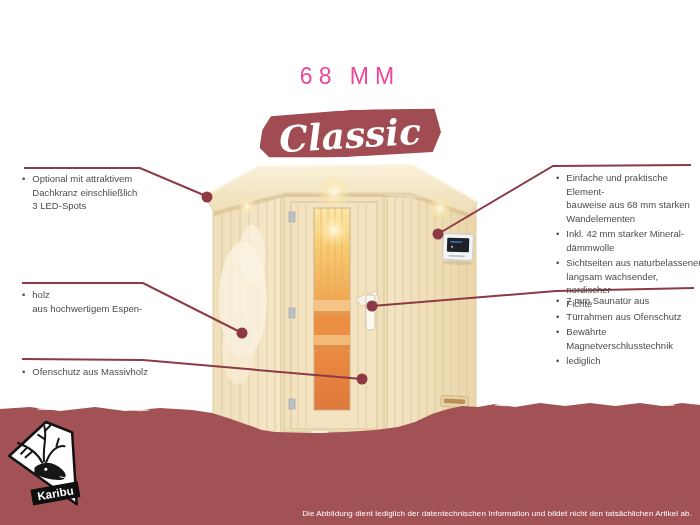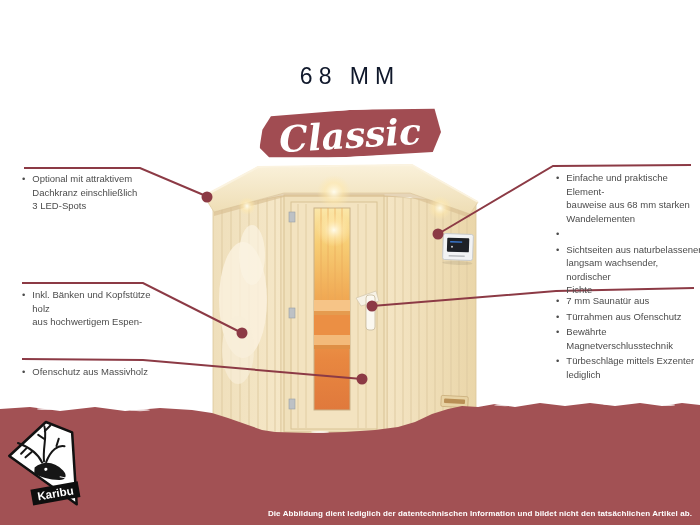--- a/index.html
+++ b/index.html
@@ -3,21 +3,21 @@
 <meta charset="utf-8">
 <style>
   html,body{margin:0;padding:0;background:#ffffff;}
   #stage{
     position:relative;width:700px;height:525px;overflow:hidden;
     background:#ffffff;font-family:"Liberation Sans",sans-serif;
   }
   #art{position:absolute;left:0;top:0;width:700px;height:525px;}
   .title{
     position:absolute;top:63px;left:0;width:700px;text-align:center;
-    font-size:23px;letter-spacing:6px;color:#0f172a;font-weight:500;
+    font-size:23px;letter-spacing:6px;color:#ec4899;font-weight:500;
   }
   .banner{
     position:absolute;left:259px;top:110px;width:182px;height:47px;
     background:#a14c52;transform:rotate(-2.5deg);
     clip-path:polygon(2% 34%,7% 6%,52% 0%,97% 5%,100% 55%,95% 97%,45% 100%,5% 93%,0% 72%);
   }
   .banner .script{
     display:block;width:100%;height:100%;text-align:center;line-height:50px;
     font-family:"DejaVu Serif",serif;font-style:italic;font-weight:bold;
     font-size:36px;color:#ffffff;transform:rotate(-1deg);
@@ -26,21 +26,21 @@
   .row{display:flex;gap:7px;margin-bottom:2px;}
   .b{flex:0 0 auto;font-size:9.5px;}
   .t span{display:block;}
   #co-l1{left:22px;top:172px;width:140px;}
   #co-l2{left:22px;top:288px;width:150px;}
   #co-l3{left:22px;top:365px;width:175px;}
   #co-r1{left:556px;top:171px;width:148px;}
   #co-r2{left:556px;top:294px;width:150px;}
   .disclaimer{
     position:absolute;right:8px;bottom:7px;color:#ffffff;
-    font-size:8px;font-weight:bold;letter-spacing:.1px;
+    font-size:8px;font-weight:normal;letter-spacing:.1px;
   }
 </style>
 </head>
 <body>
 
 <div id="stage">
 
   <svg id="art" viewBox="0 0 700 525">
     <defs>
       <linearGradient id="crownG" x1="0" y1="0" x2="0" y2="1">
@@ -256,21 +256,20 @@
         <span>Dachkranz einschließlich</span>
         <span>3 LED-Spots</span>
       </span>
     </div>
   </div>
 
   <div class="callout" id="co-l2">
     <div class="row">
       <span class="b">•</span>
       <span class="t">
-        <span>Inkl. Bänken und Kopfstütze</span>
         <span>holz</span>
         <span>aus hochwertigem Espen-</span>
       </span>
     </div>
   </div>
 
   <div class="callout" id="co-l3">
     <div class="row">
       <span class="b">•</span>
       <span class="t">
@@ -284,20 +283,22 @@
       <span class="b">•</span>
       <span class="t">
         <span>Einfache und praktische Element-</span>
         <span>bauweise aus 68 mm starken</span>
         <span>Wandelementen</span>
       </span>
     </div>
     <div class="row">
       <span class="b">•</span>
       <span class="t">
+        <span>Inkl. 42 mm starker Mineral-</span>
+        <span>dämmwolle</span>
       </span>
     </div>
     <div class="row">
       <span class="b">•</span>
       <span class="t">
         <span>Sichtseiten aus naturbelassener,</span>
         <span>langsam wachsender, nordischer</span>
         <span>Fichte</span>
       </span>
     </div>
@@ -318,20 +319,19 @@
     </div>
     <div class="row">
       <span class="b">•</span>
       <span class="t">
         <span>Bewährte Magnetverschlusstechnik</span>
       </span>
     </div>
     <div class="row">
       <span class="b">•</span>
       <span class="t">
-        <span>Türbeschläge mittels Exzenter</span>
         <span>lediglich</span>
       </span>
     </div>
   </div>
 
   <div class="disclaimer">Die Abbildung dient lediglich der datentechnischen Information und bildet nicht den tatsächlichen Artikel ab.</div>
 </div>
 
 </body></html>

